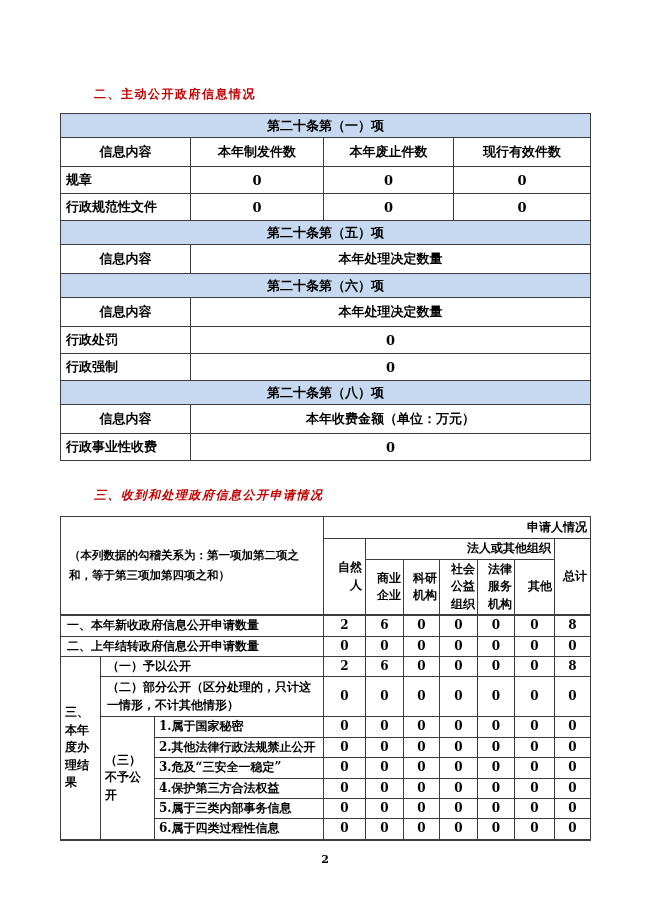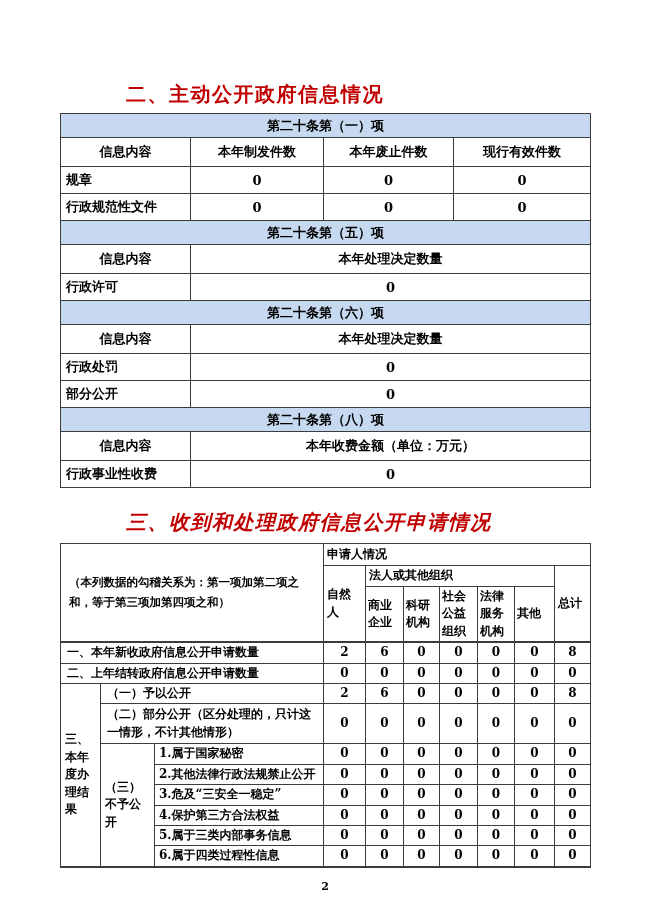--- a/index.html
+++ b/index.html
@@ -5,40 +5,40 @@
   * { box-sizing: border-box; }
   html, body { margin: 0; padding: 0; background: #ffffff; }
   .page {
     width: 650px; height: 919px; background: #ffffff; position: relative;
     font-family: "DejaVu Serif", "Liberation Serif", serif;
     font-weight: bold; color: #000;
     padding-top: 84px;
   }
   .content { width: 530px; margin: 0 auto 0 60px; }
   .sec-title {
-    font-size: 20px; font-weight: bold; letter-spacing: 1.5px;
-    margin: 0 0 9px 66px; line-height: 20px;
+    font-size: 12px; font-weight: bold; letter-spacing: 1.5px;
+    margin: 0 0 9px 34px; line-height: 20px;
   }
   table { border-collapse: collapse; table-layout: fixed; width: 530px; }
   td { border: 1px solid #3c3c3c; overflow: hidden; }
 
   
   .t1 { border: 1.5px solid #3c3c3c; }
   .t1 td { font-size: 13px; padding: 2px 5px; }
   .t1 .band { background: #c6d9f0; text-align: center; height: 24px; }
   .t1 .th   { text-align: center; height: 29px; margin-top: 24px; }
   .t1 .lbl  { text-align: left;   height: 27px; }
   .t1 .num  { text-align: center; height: 27px; }
 
   
   .t2 { border: 1.5px solid #3c3c3c; border-bottom-width: 2.5px; margin-top: 2px; }
   .t2 td { font-size: 12px; padding: 1px 3px; line-height: 1.45; }
   .t2 .c { text-align: center; }
   .t2 .note { text-align: left; vertical-align: middle; font-size: 11.5px; padding: 2px 8px; line-height: 1.7; }
-  .t2 .hdr { text-align: left; vertical-align: middle; }
+  .t2 .hdr { text-align: right; vertical-align: middle; }
   .t2 .r1 { height: 22px; }
   .t2 .r2 { height: 21px; }
   .t2 .r3 { height: 46px; padding: 1px 2px; }
   .t2 .drow td { height: 20px; }
   .t2 .firstdata td { border-top-width: 2px; }
   .t2 .lab { text-align: left; padding-left: 6px; }
   .t2 .vlab { text-align: left; vertical-align: middle; padding: 1px 2px 1px 4px; }
   .t2 .item { text-align: left; padding-left: 4px; white-space: nowrap; }
 
   .page-num { text-align: center; font-size: 11px; font-weight: bold; margin-top: 12px; }
@@ -82,38 +82,34 @@
         <td class="num">0</td>
       </tr>
 
       <tr>
             <td class="band" colspan="4">第二十条第（五）项</td>
           </tr>
       <tr>
         <td class="th">信息内容</td>
         <td class="th" colspan="3">本年处理决定数量</td>
       </tr>
-      <tr>
-        <td class="lbl">行政许可</td>
-        <td class="num" colspan="3">0</td>
-      </tr>
 
       <tr>
             <td class="band" colspan="4">第二十条第（六）项</td>
           </tr>
       <tr>
         <td class="th">信息内容</td>
         <td class="th" colspan="3">本年处理决定数量</td>
       </tr>
       <tr>
         <td class="lbl">行政处罚</td>
         <td class="num" colspan="3">0</td>
       </tr>
       <tr>
-        <td class="lbl">部分公开</td>
+        <td class="lbl">行政强制</td>
         <td class="num" colspan="3">0</td>
       </tr>
 
       <tr>
             <td class="band" colspan="4">第二十条第（八）项</td>
           </tr>
       <tr>
         <td class="th">信息内容</td>
         <td class="th" colspan="3">本年收费金额（单位：万元）</td>
       </tr>

